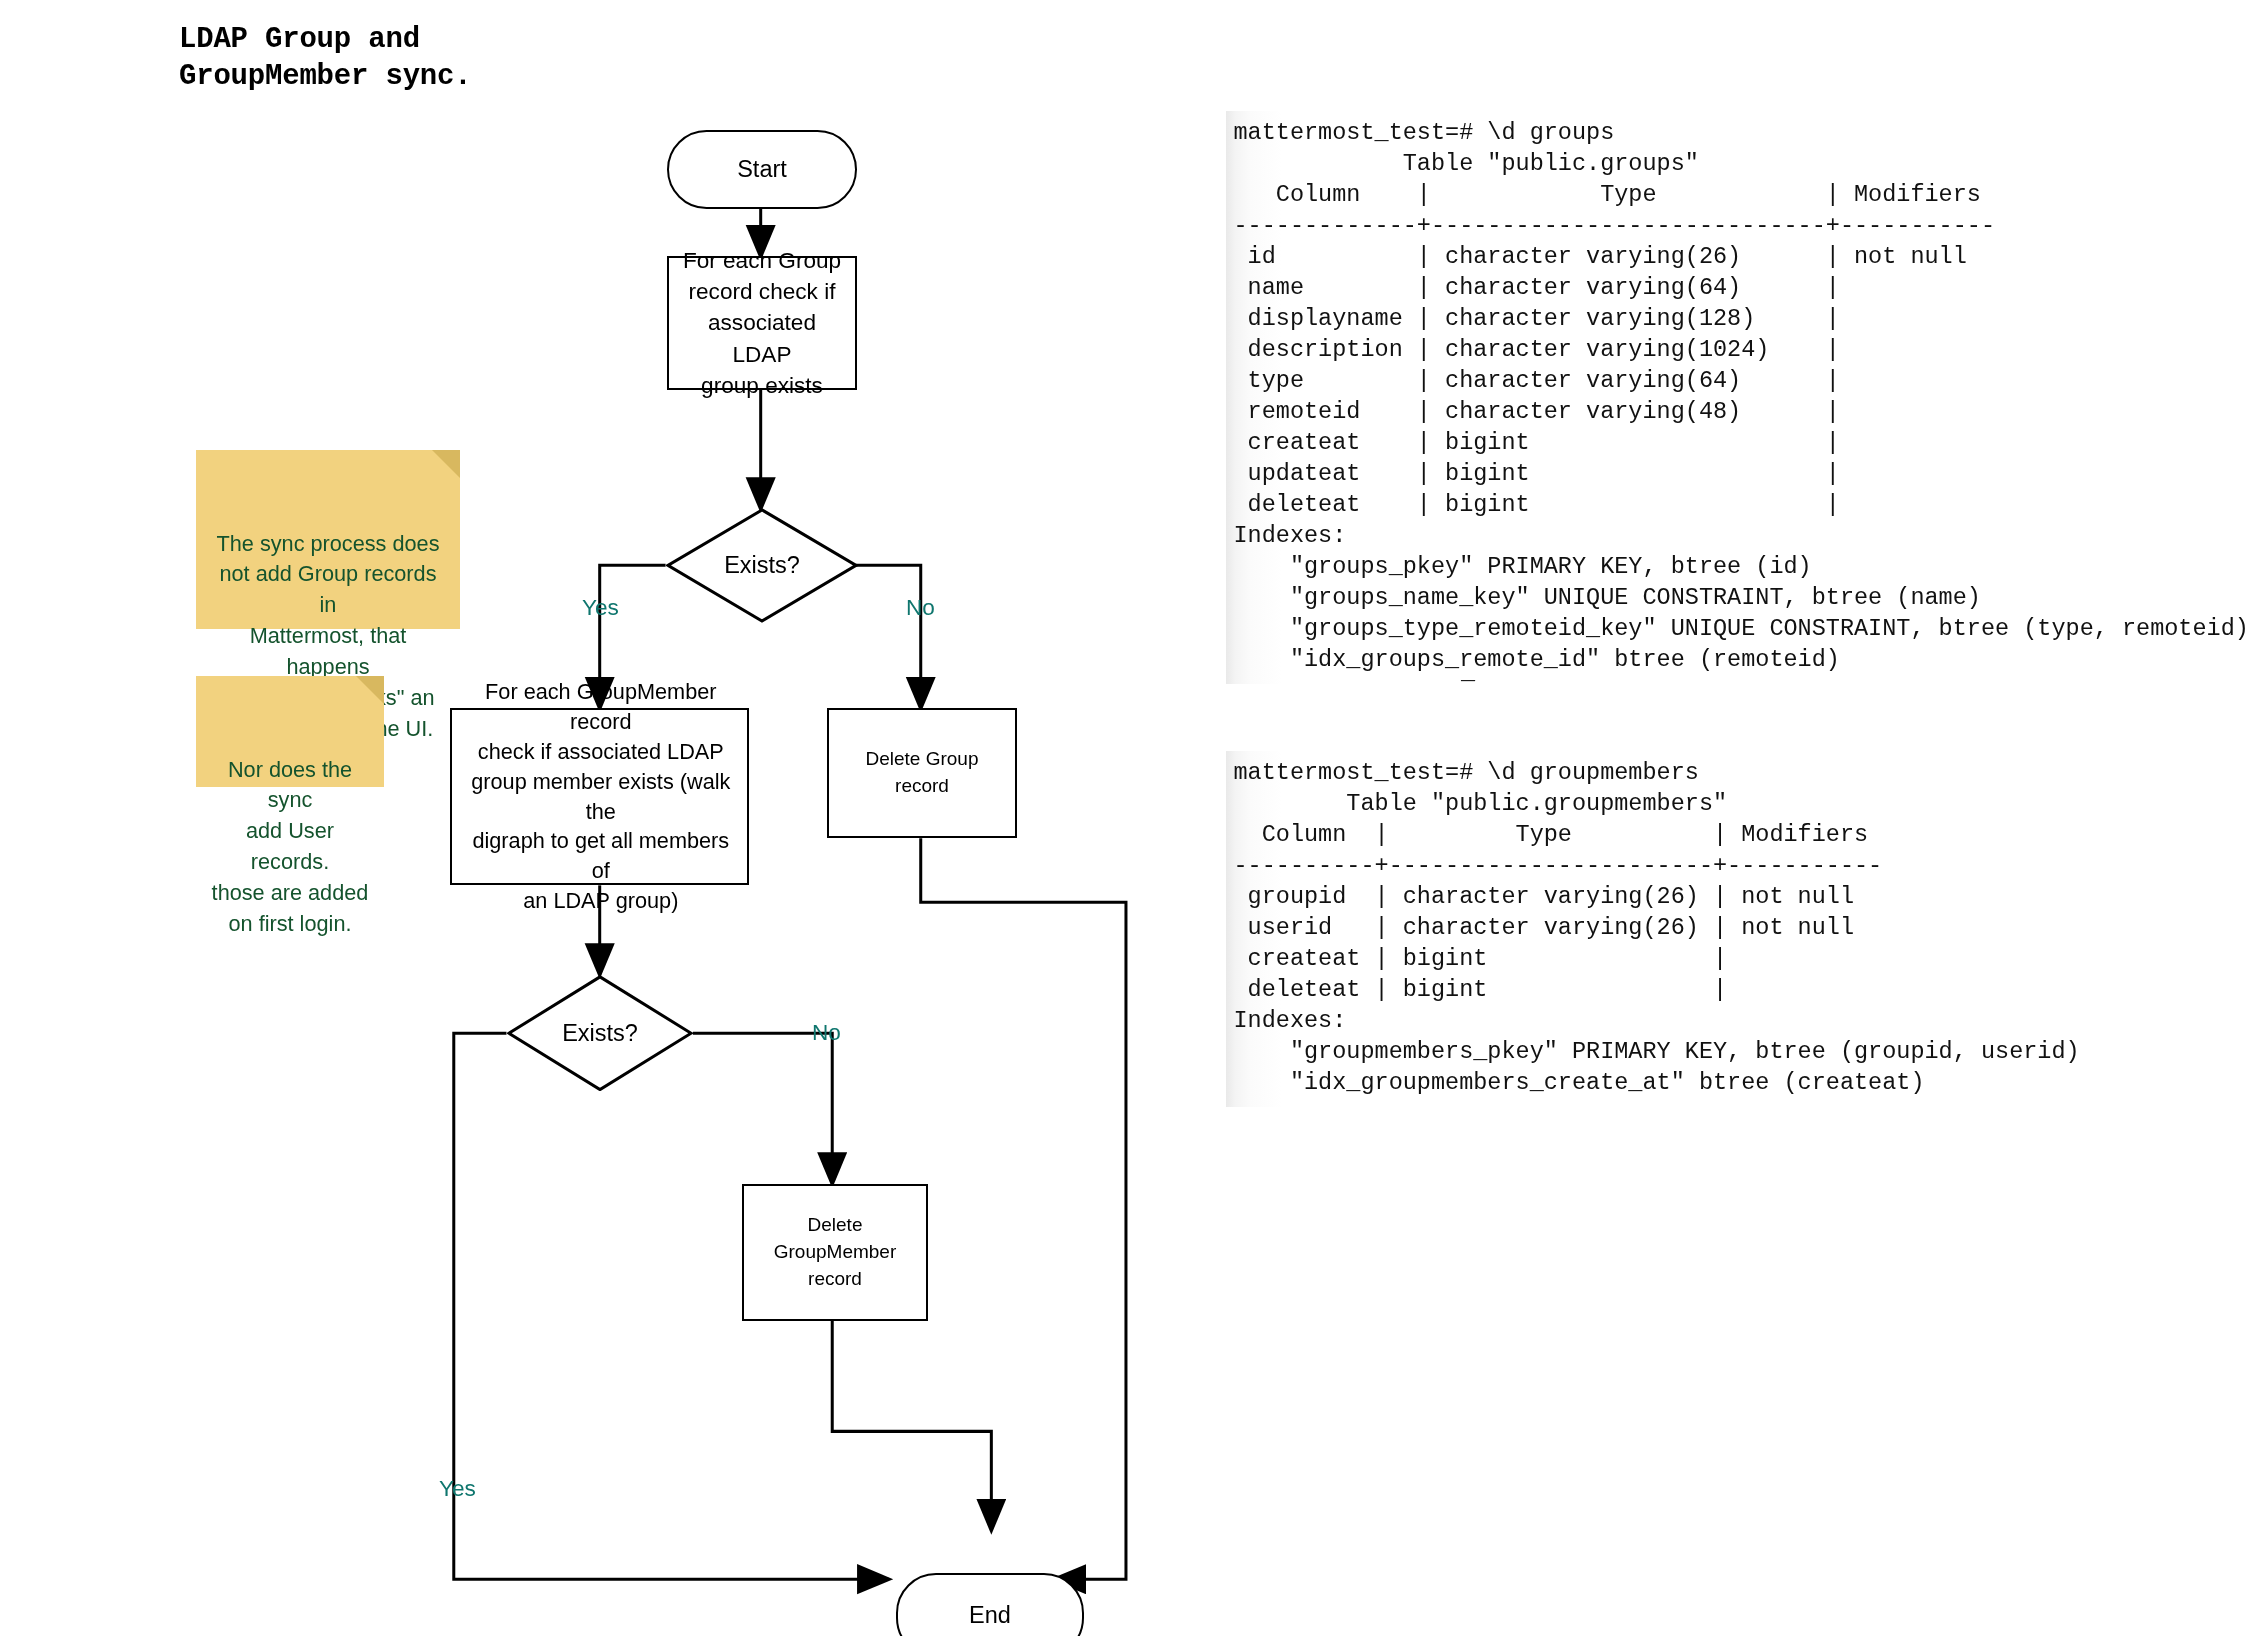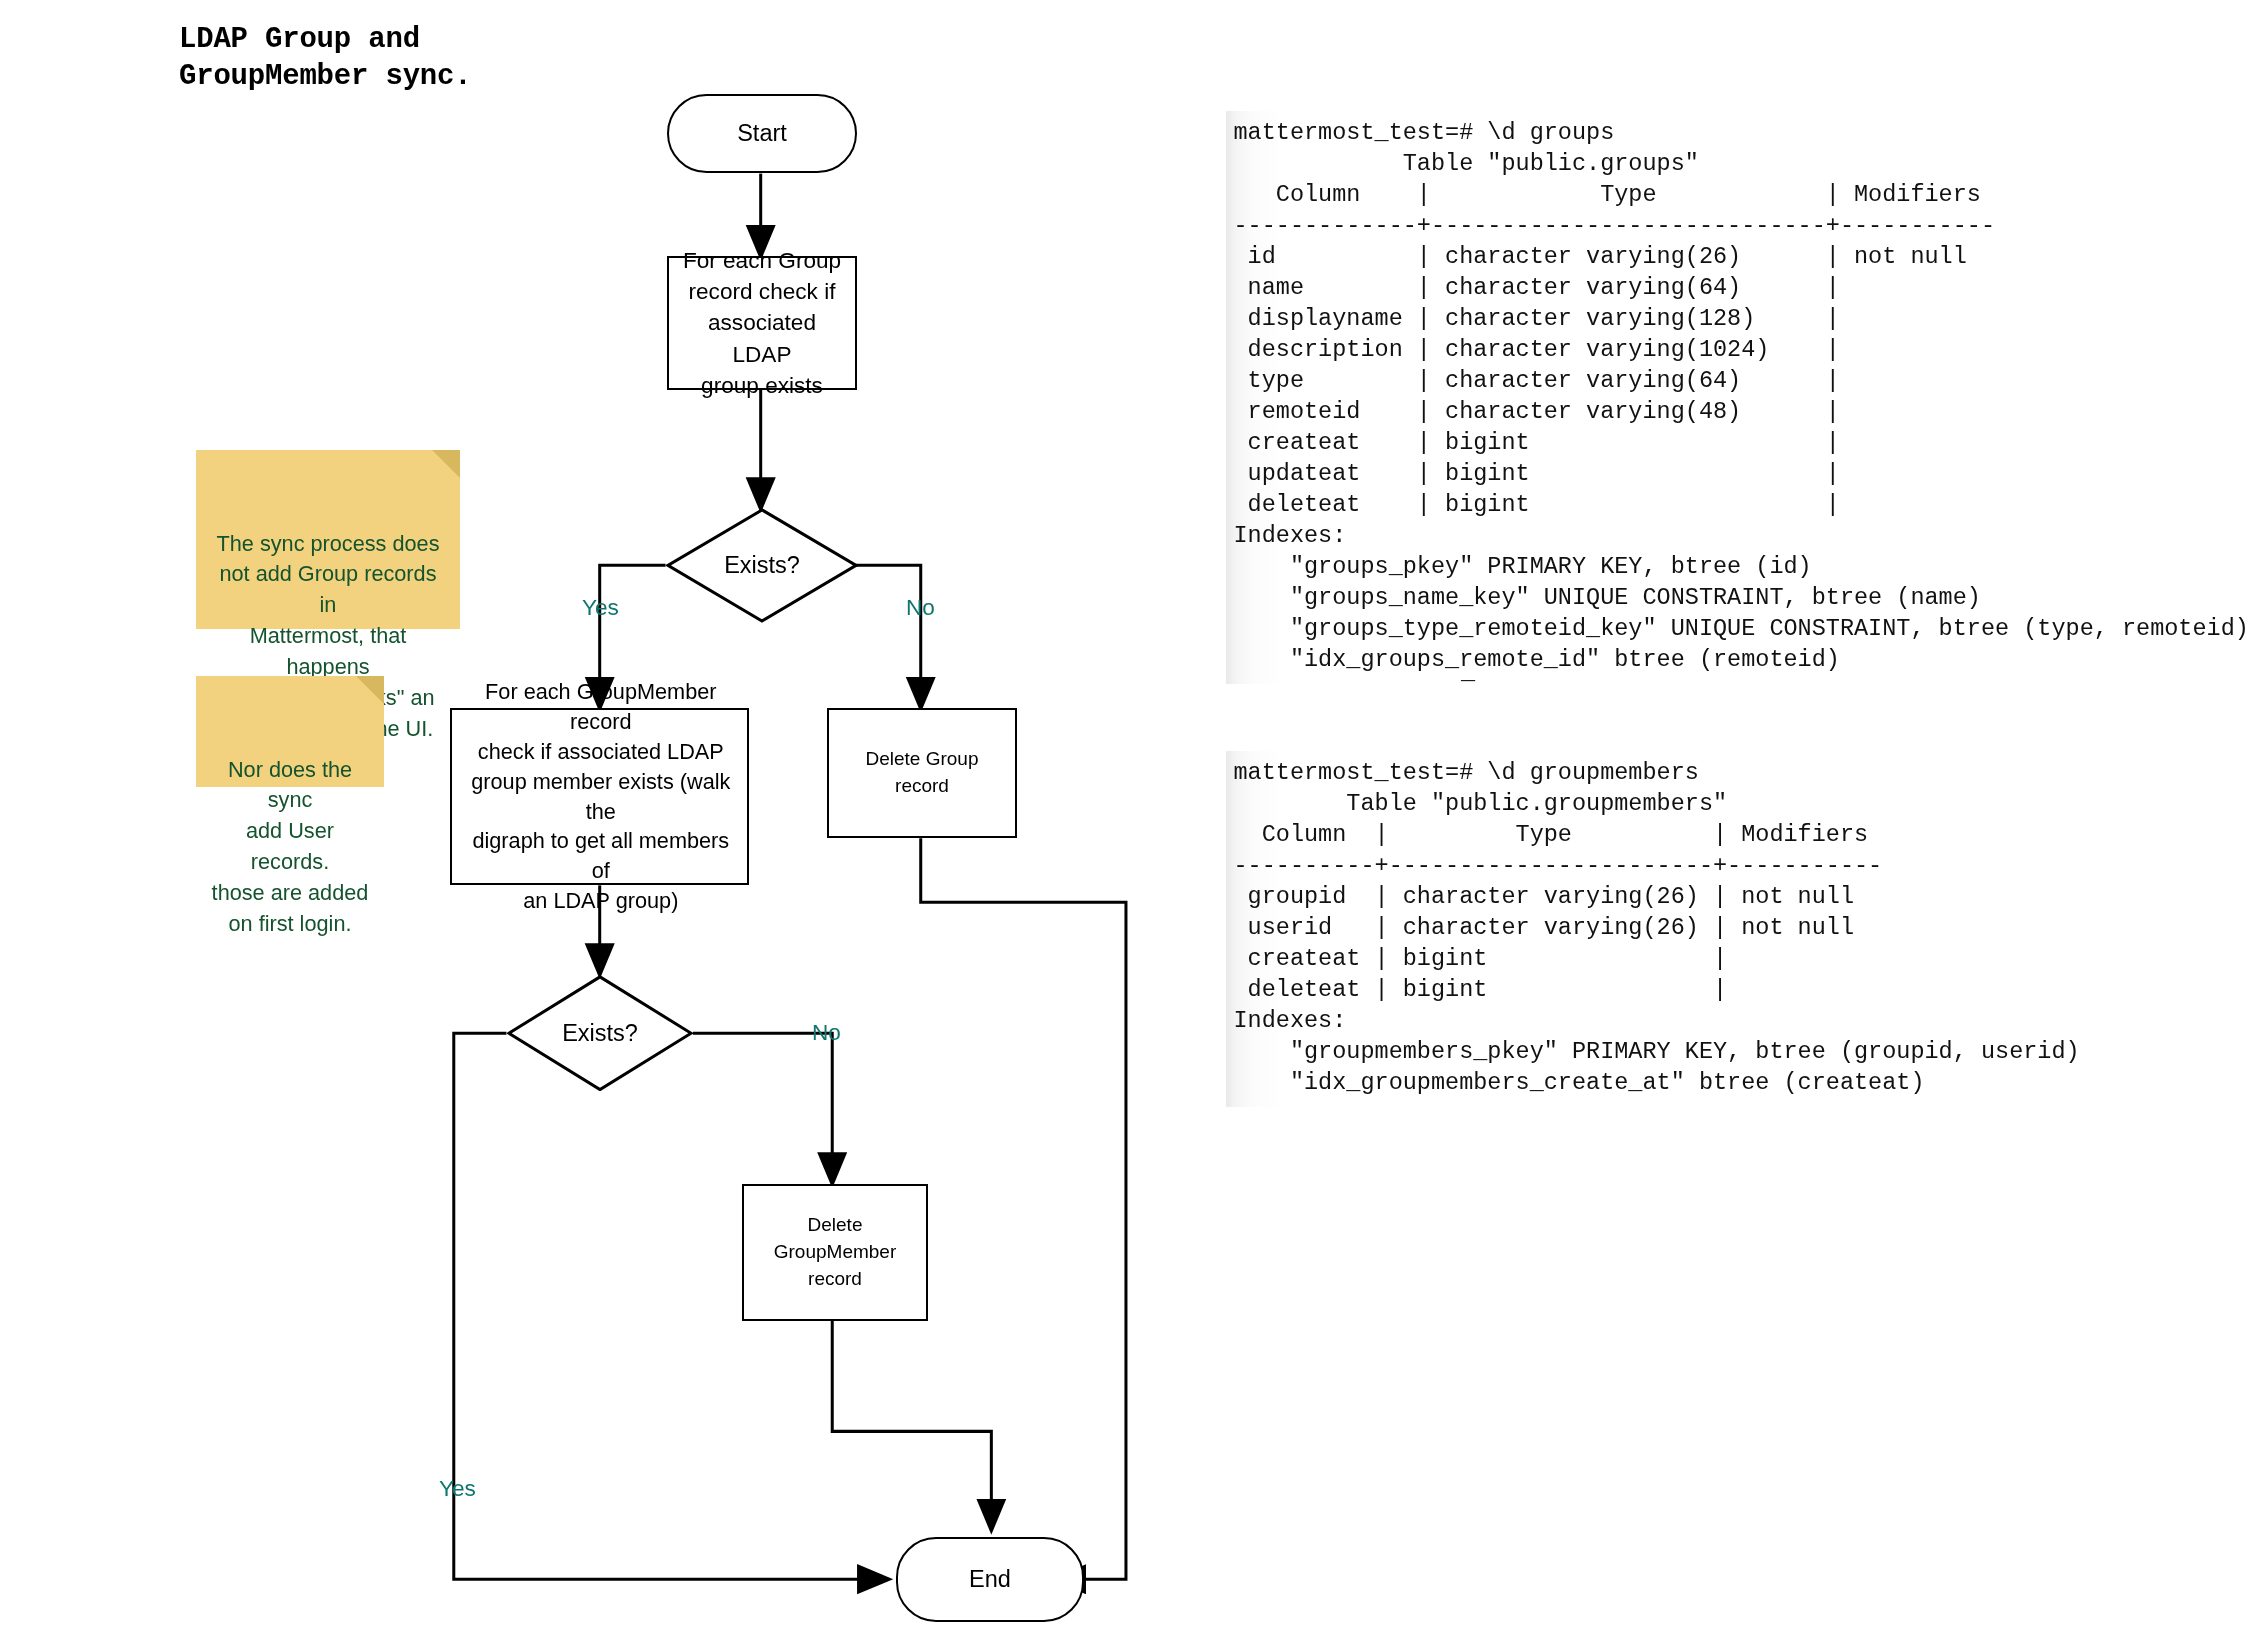--- a/index.html
+++ b/index.html
@@ -43,20 +43,21 @@
     justify-content: center;
     text-align: center;
     color: #000000;
     background: #ffffff;
     font-family: "Liberation Sans", sans-serif;
   }
   .node-terminator {
     border: 2.8px solid #000000;
     border-radius: 40px;
     font-size: 23.5px;
+    margin-top: 36px;
   }
   .node-process {
     border: 2.8px solid #000000;
     font-size: 22.6px;
     line-height: 1.38;
     padding: 5.6px 9.4px;
   }
   .node-process.small { font-size: 19px; line-height: 1.42; }
   .node-decision-wrap {
     position: absolute;

